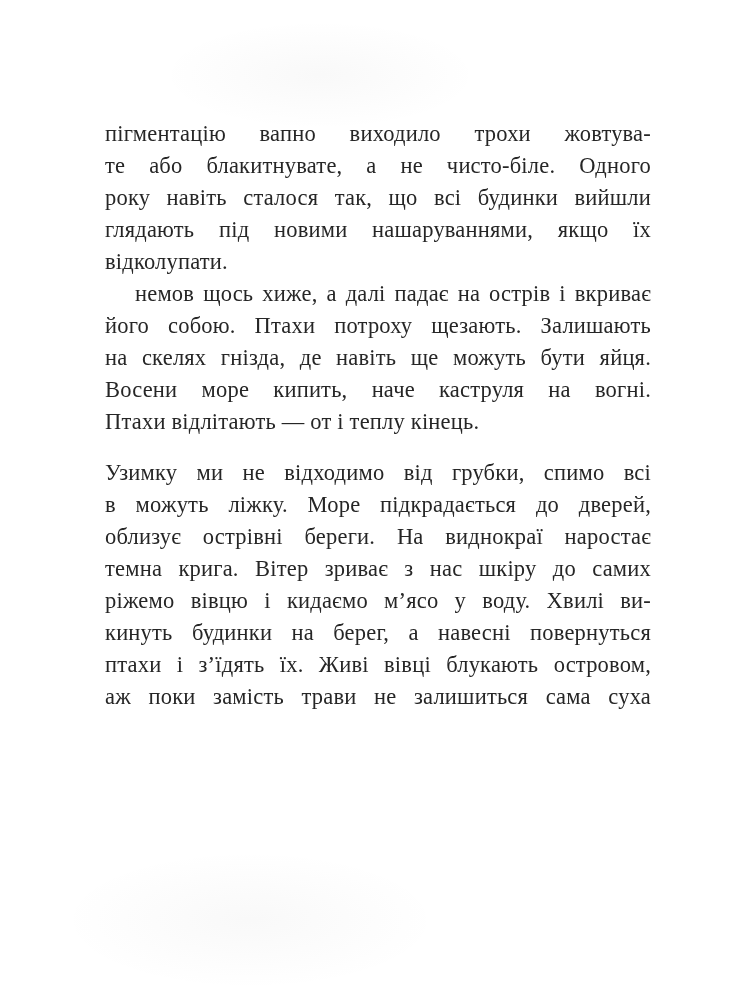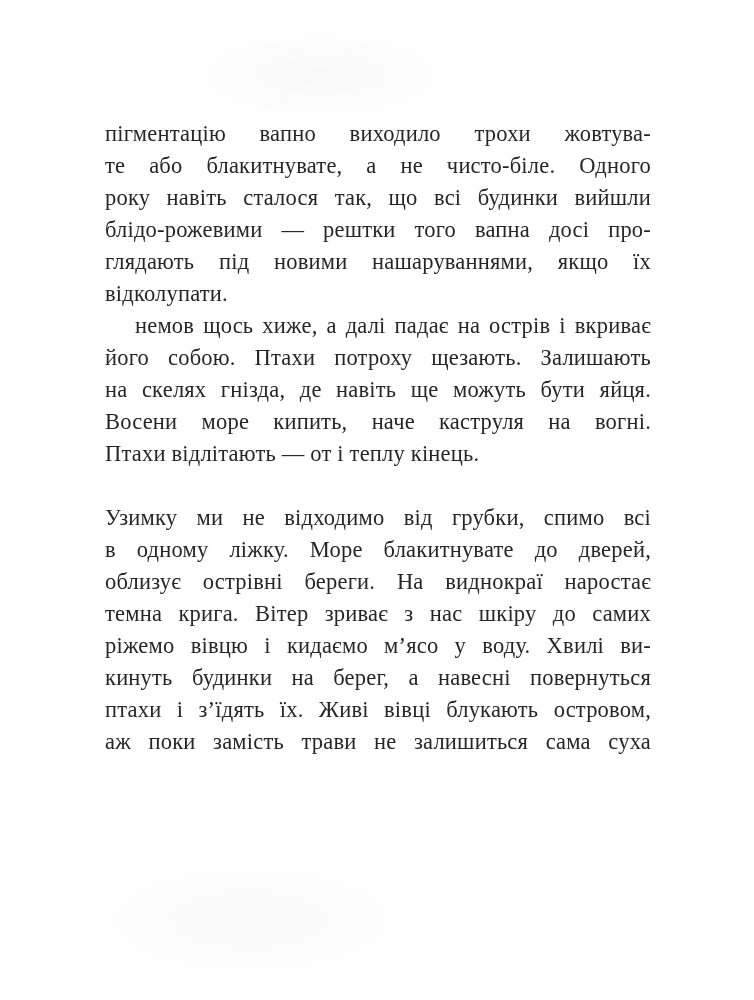--- a/index.html
+++ b/index.html
@@ -44,53 +44,52 @@
     text-align-last: justify;
     white-space: normal;
   }
   .line.last-line {
     text-align-last: left;
   }
   .indent-first .line:first-child {
     text-indent: 30px;
   }
   .section-break {
-    margin-top: 32px;
+    margin-top: 19px;
   }
 </style>
 </head>
 <body>
 
 <div class="page">
 
   <div class="showthrough st-top"></div>
   <div class="showthrough st-bottom"></div>
 
   <div class="textblock">
 
     <div class="paragraph">
       <div class="line">пігментацію вапно виходило трохи жовтува-</div>
       <div class="line">те або блакитнувате, а не чисто-біле. Одного</div>
       <div class="line">року навіть сталося так, що всі будинки вийшли</div>
-      <div class="line">блідо-рожевими — рештки того вапна досі про-</div>
       <div class="line">глядають під новими нашаруваннями, якщо їх</div>
       <div class="line last-line">відколупати.</div>
     </div>
 
     <div class="paragraph indent-first">
       <div class="line">немов щось хиже, а далі падає на острів і вкриває</div>
       <div class="line">його собою. Птахи потроху щезають. Залишають</div>
       <div class="line">на скелях гнізда, де навіть ще можуть бути яйця.</div>
       <div class="line">Восени море кипить, наче каструля на вогні.</div>
       <div class="line last-line">Птахи відлітають — от і теплу кінець.</div>
     </div>
 
     <div class="paragraph section-break">
       <div class="line">Узимку ми не відходимо від грубки, спимо всі</div>
-      <div class="line">в одному ліжку. Море блакитнувате до дверей,</div>
+      <div class="line">в можуть ліжку. Море підкрадається до дверей,</div>
       <div class="line">облизує острівні береги. На виднокраї наростає</div>
       <div class="line">темна крига. Вітер зриває з нас шкіру до самих</div>
       <div class="line">ріжемо вівцю і кидаємо м’ясо у воду. Хвилі ви-</div>
       <div class="line">кинуть будинки на берег, а навесні повернуться</div>
       <div class="line">птахи і з’їдять їх. Живі вівці блукають островом,</div>
       <div class="line">аж поки замість трави не залишиться сама суха</div>
     </div>
 
   </div>
 </div>

